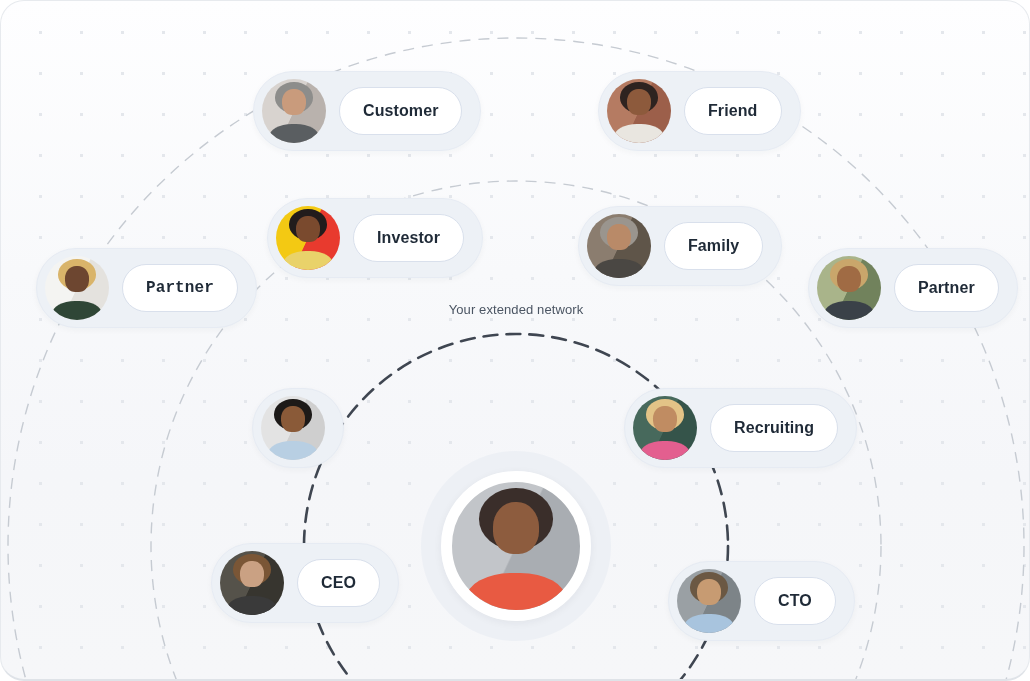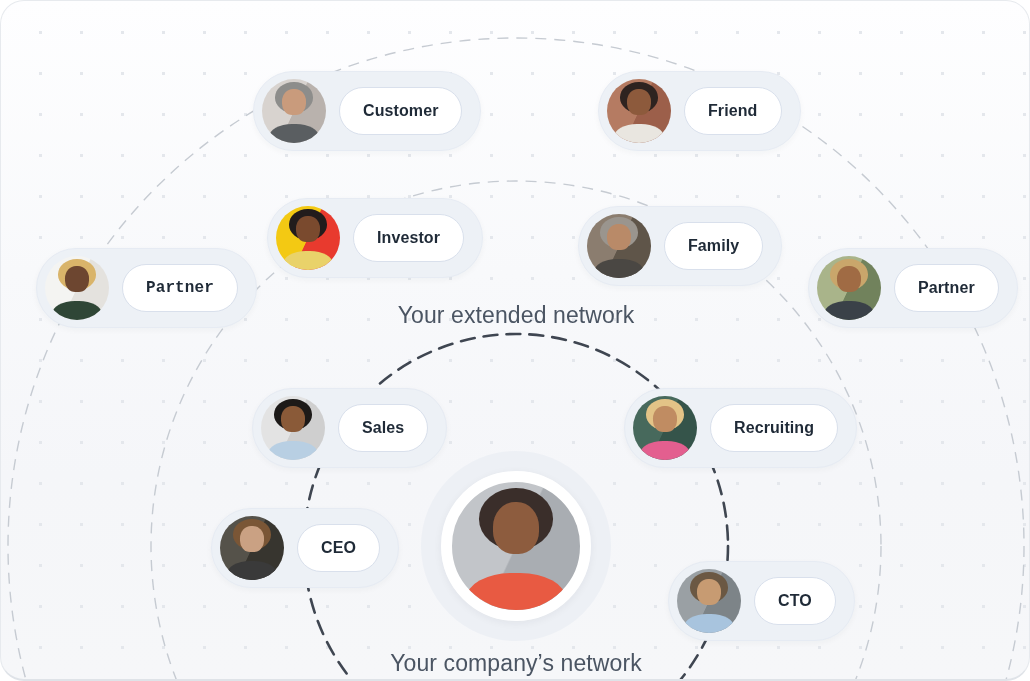--- a/index.html
+++ b/index.html
@@ -66,21 +66,21 @@
   }
   .hub .avatar {
     width:150px; height:150px;
     border:11px solid #ffffff;
     box-shadow:0 2px 8px rgba(30,41,59,0.06);
   }
 
   .caption {
     position:absolute; left:0; width:1030px;
     text-align:center;
-    font-size:23px; color:#4b5563; letter-spacing:.1px;
+    font-size:13px; color:#4b5563; letter-spacing:.1px;
   }
   .caption.extended { top:301px; }
   .caption.company  { top:649px; }
 </style>
 </head>
 <body>
 
 <div class="frame">
 
   <svg class="rings" width="1030" height="681" viewBox="0 0 1030 681">
@@ -154,37 +154,34 @@
         <span>Partner</span>
       </span>
   </div>
 
   <div class="pill" style="left:251px; top:387px;">
     <span class="avatar" style="--bg1: #e3e3e3; --bg2: #cfcfcf; --hair: #1d1a18; --skin: #8a5a38; --shirt: #b8cfe3;">
         <i class="hair"></i>
         <i class="head"></i>
         <i class="torso"></i>
       </span>
-    <span class="chip">
-        <span>Sales</span>
-      </span>
   </div>
 
   <div class="pill" style="left:623px; top:387px;">
     <span class="avatar" style="--bg1: #47695c; --bg2: #35544a; --hair: #e3c387; --skin: #c08c62; --shirt: #e35f8f;">
         <i class="hair"></i>
         <i class="head"></i>
         <i class="torso"></i>
       </span>
     <span class="chip">
         <span>Recruiting</span>
       </span>
   </div>
 
-  <div class="pill" style="left:210px; top:507px;gap:13px;">
+  <div class="pill" style="left:210px; top:542px;gap:13px;">
     <span class="avatar" style="--bg1: #55524a; --bg2: #37352f; --hair: #7a5636; --skin: #caa183; --shirt: #3a3a3a;">
         <i class="hair"></i>
         <i class="head"></i>
         <i class="torso"></i>
       </span>
     <span class="chip">
         <span>CEO</span>
       </span>
   </div>
 
@@ -201,15 +198,14 @@
 
   <div class="hub">
     <span class="avatar" style="--bg1: #c2c5c9; --bg2: #a9adb2; --hair: #3a2e2a; --skin: #8d5c3e; --shirt: #e85a42;">
         <i class="hair"></i>
         <i class="head"></i>
         <i class="torso"></i>
       </span>
   </div>
 
   <div class="caption extended">Your extended network</div>
-  <div class="caption company">Your company’s network</div>
 
 </div>
 
 </body></html>

